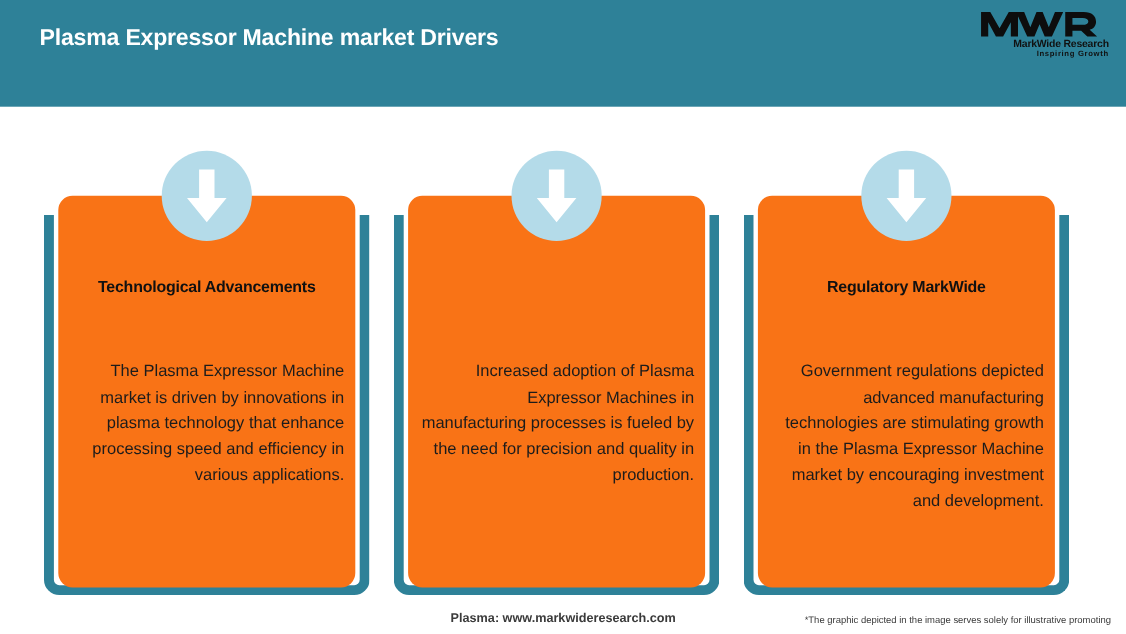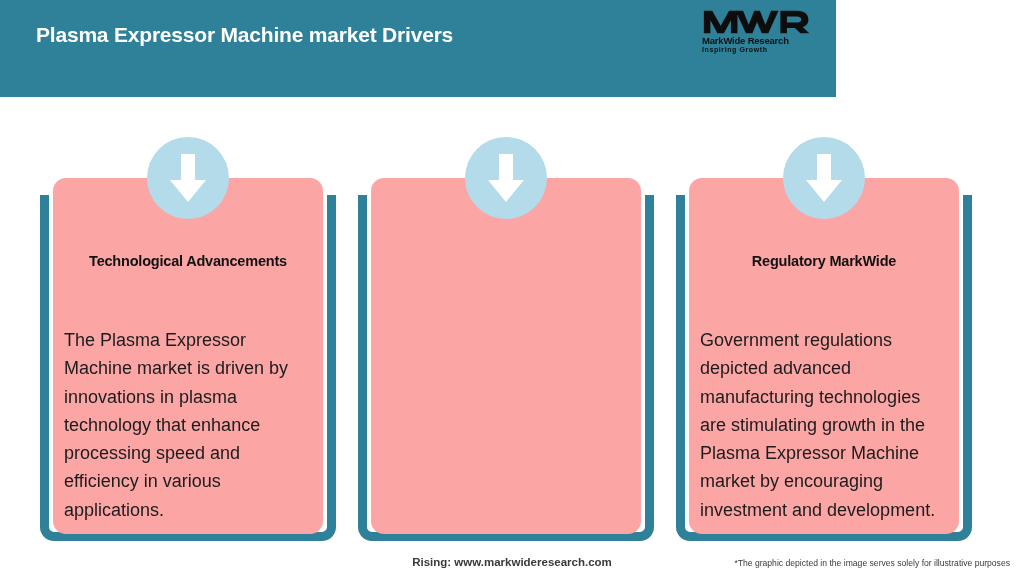--- a/index.html
+++ b/index.html
@@ -12,21 +12,21 @@
     background: #ffffff;
     font-family: "Liberation Sans", sans-serif;
     overflow: hidden;
     position: relative;
   }
 
   
   .header {
     position: absolute;
     left: 0; top: 0;
-    width: 836px;
+    width: 1024px;
     height: 97px;
     background: #2e8198;
     box-sizing: border-box;
   }
   .header-title {
     position: absolute;
     left: 36px;
     top: 23px;
     font-size: 21px;
     font-weight: bold;
@@ -35,21 +35,21 @@
     white-space: nowrap;
   }
 
   
   .logo {
     position: absolute;
     right: 16px;
     top: 8px;
     width: 118px;
     height: 52px;
-    text-align: left;
+    text-align: right;
   }
   .logo-mark {
     display: block;
     height: 28px;
   }
   .logo-name {
     display: block;
     font-size: 9.5px;
     font-weight: bold;
     color: #111111;
@@ -101,21 +101,21 @@
     box-sizing: border-box;
   }
 
   
   .card {
     position: absolute;
     left: 17px;
     top: 81px;
     width: 270px;
     height: 356px;
-    background: #fca5a5;
+    background: #f97316;
     border-radius: 13px;
     box-sizing: border-box;
     padding: 0 11px;
   }
 
   .card-title {
     position: absolute;
     left: 11px;
     right: 11px;
     top: 75px;
@@ -125,24 +125,24 @@
     color: #111111;
     letter-spacing: -0.2px;
     line-height: 1.2;
   }
 
   .card-body {
     position: absolute;
     left: 11px;
     right: 10px;
     top: 148px;
-    font-size: 18px;
+    font-size: 15px;
     color: #1c1c1c;
     line-height: 1.57;
-    text-align: left;
+    text-align: right;
   }
 
   
   .badge {
     position: absolute;
     left: 50%;
     top: 40px;
     width: 82px;
     height: 82px;
     margin-left: -41px;
@@ -211,20 +211,21 @@
     <div class="badge">
       <svg viewBox="0 0 46 52" xmlns="http://www.w3.org/2000/svg">
         <path d="M16 2 L30 2 L30 28 L41 28 L23 50 L5 28 L16 28 Z" fill="#ffffff"></path>
       </svg>
     </div>
   </div>
 
   <div class="col col-1">
     <div class="frame"></div>
     <div class="card">
+      <div class="card-body">Increased adoption of Plasma Expressor Machines in manufacturing processes is fueled by the need for precision and quality in production.</div>
     </div>
     <div class="badge">
       <svg viewBox="0 0 46 52" xmlns="http://www.w3.org/2000/svg">
         <path d="M16 2 L30 2 L30 28 L41 28 L23 50 L5 28 L16 28 Z" fill="#ffffff"></path>
       </svg>
     </div>
   </div>
 
   <div class="col col-2">
     <div class="frame"></div>
@@ -234,14 +235,14 @@
     </div>
     <div class="badge">
       <svg viewBox="0 0 46 52" xmlns="http://www.w3.org/2000/svg">
         <path d="M16 2 L30 2 L30 28 L41 28 L23 50 L5 28 L16 28 Z" fill="#ffffff"></path>
       </svg>
     </div>
   </div>
 
 </div>
 
-<div class="source">Rising: www.markwideresearch.com</div>
-<div class="disclaimer">*The graphic depicted in the image serves solely for illustrative purposes</div>
+<div class="source">Plasma: www.markwideresearch.com</div>
+<div class="disclaimer">*The graphic depicted in the image serves solely for illustrative promoting</div>
 
 </body></html>

